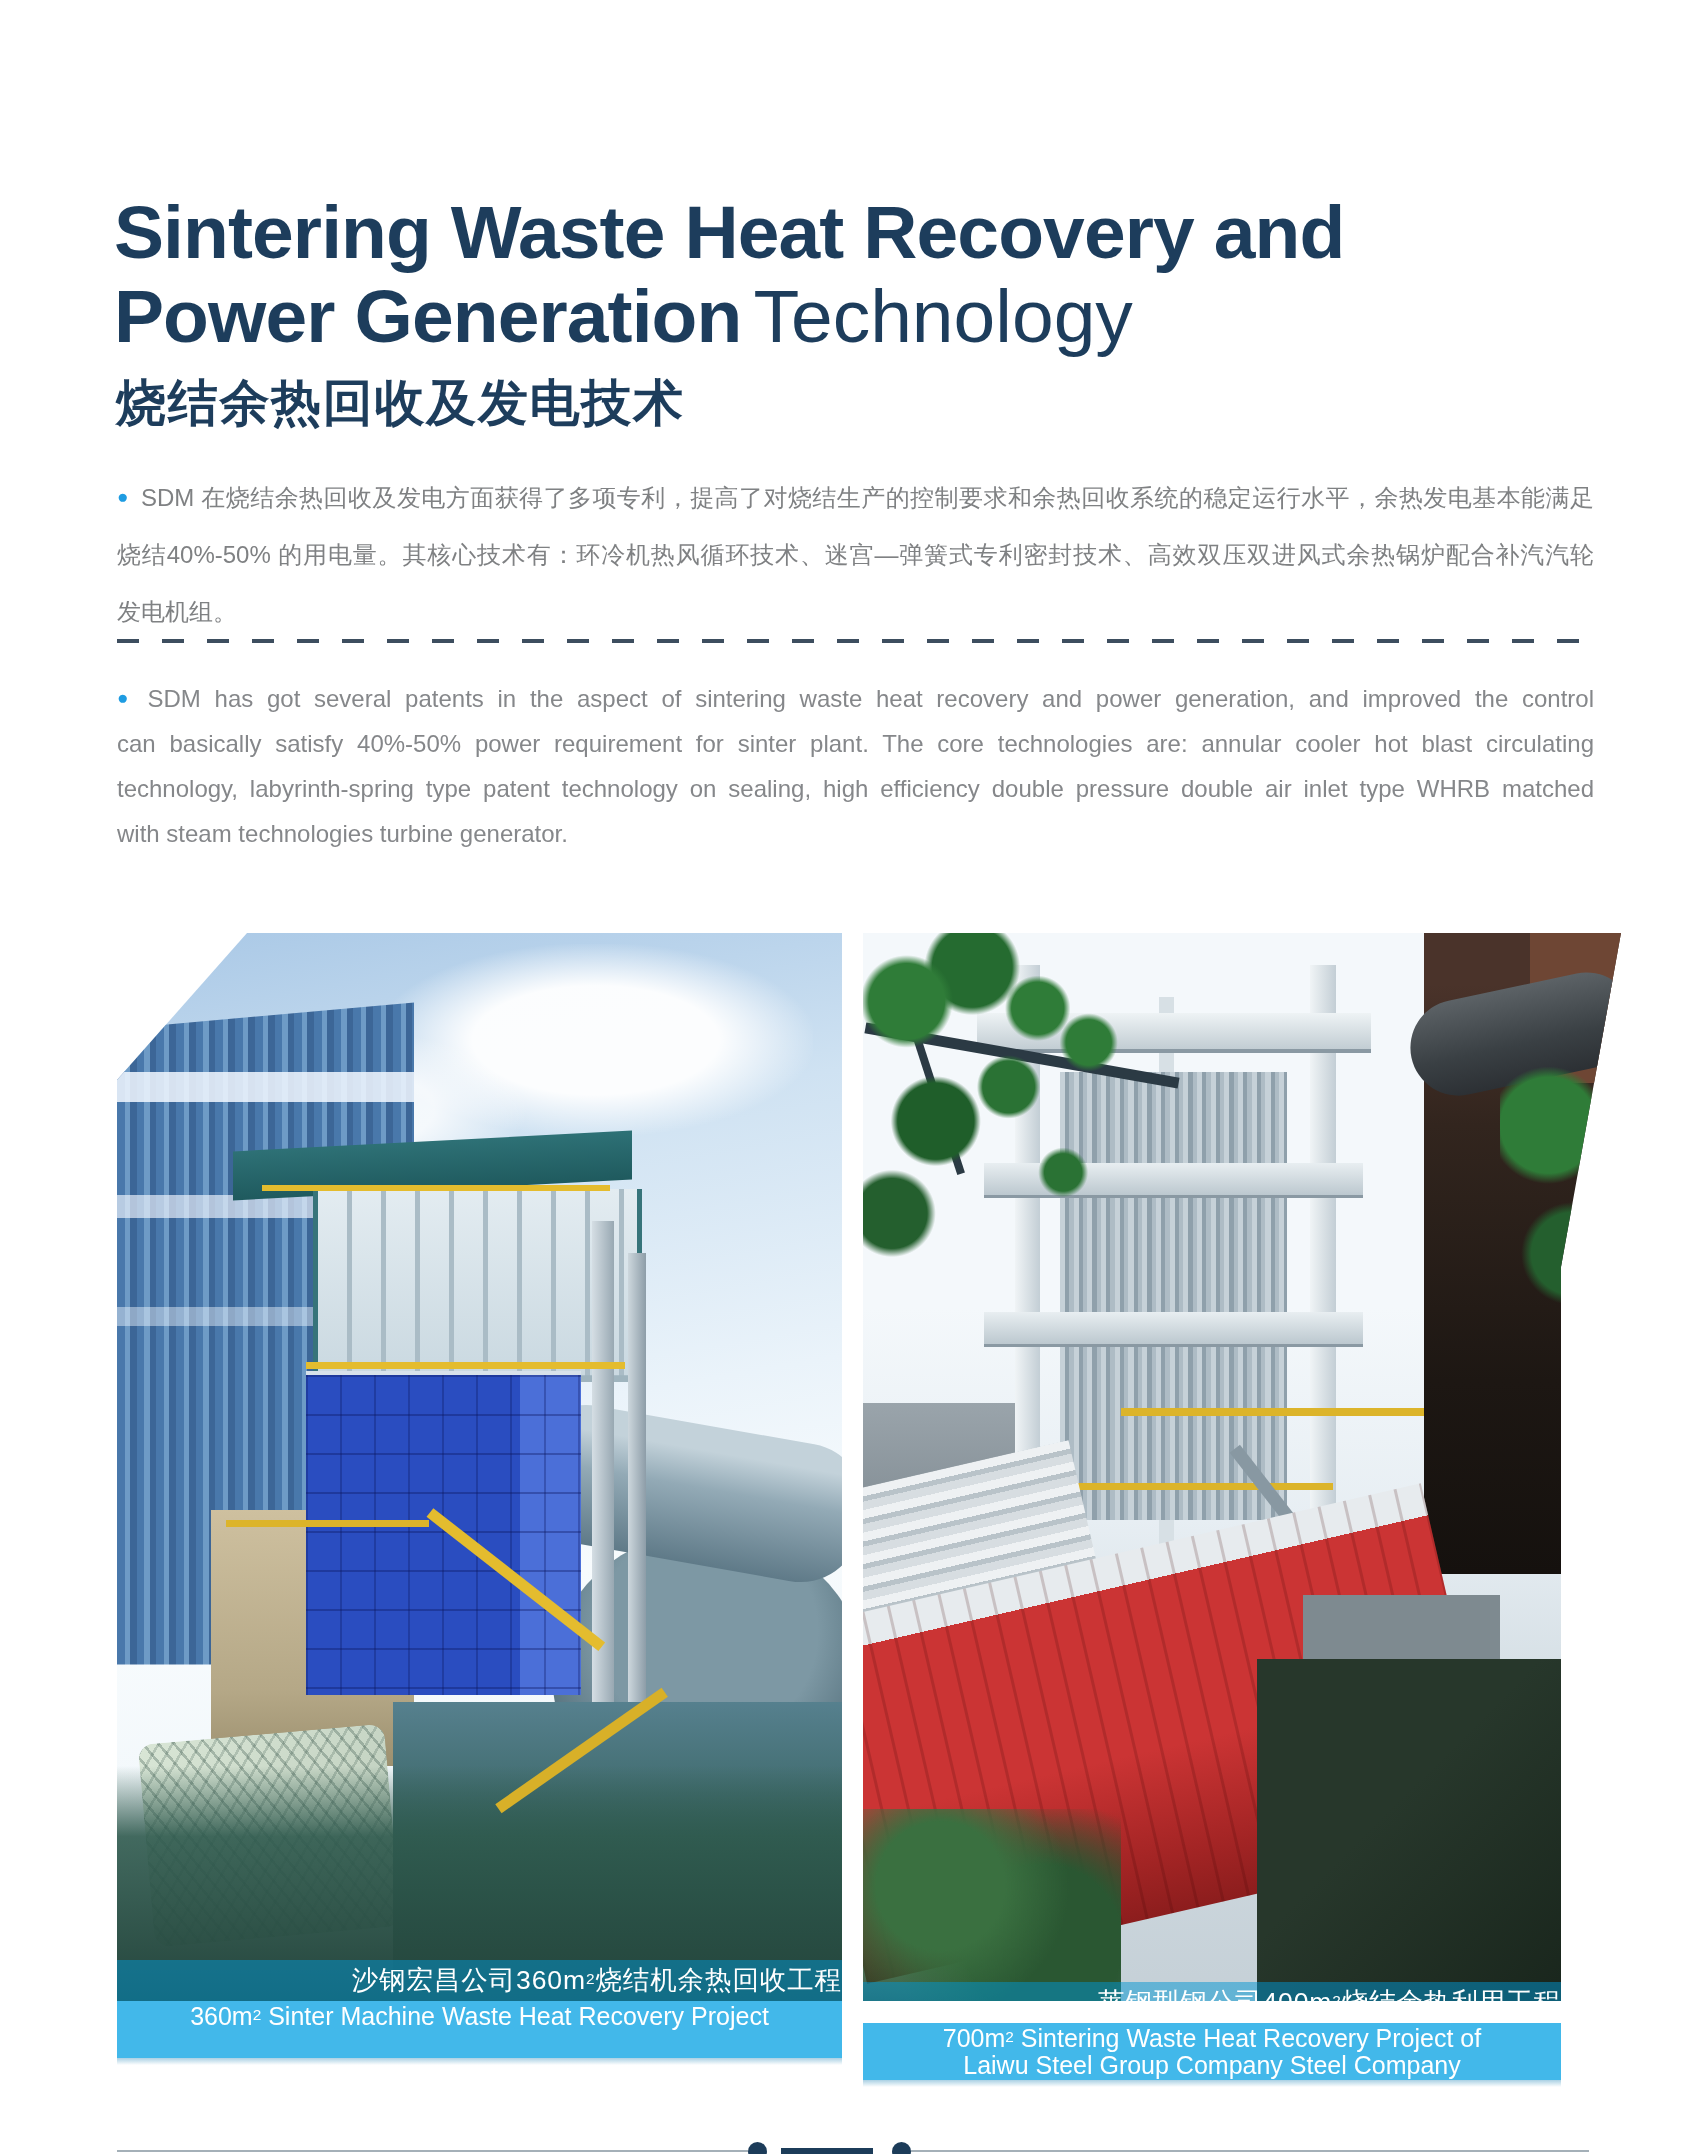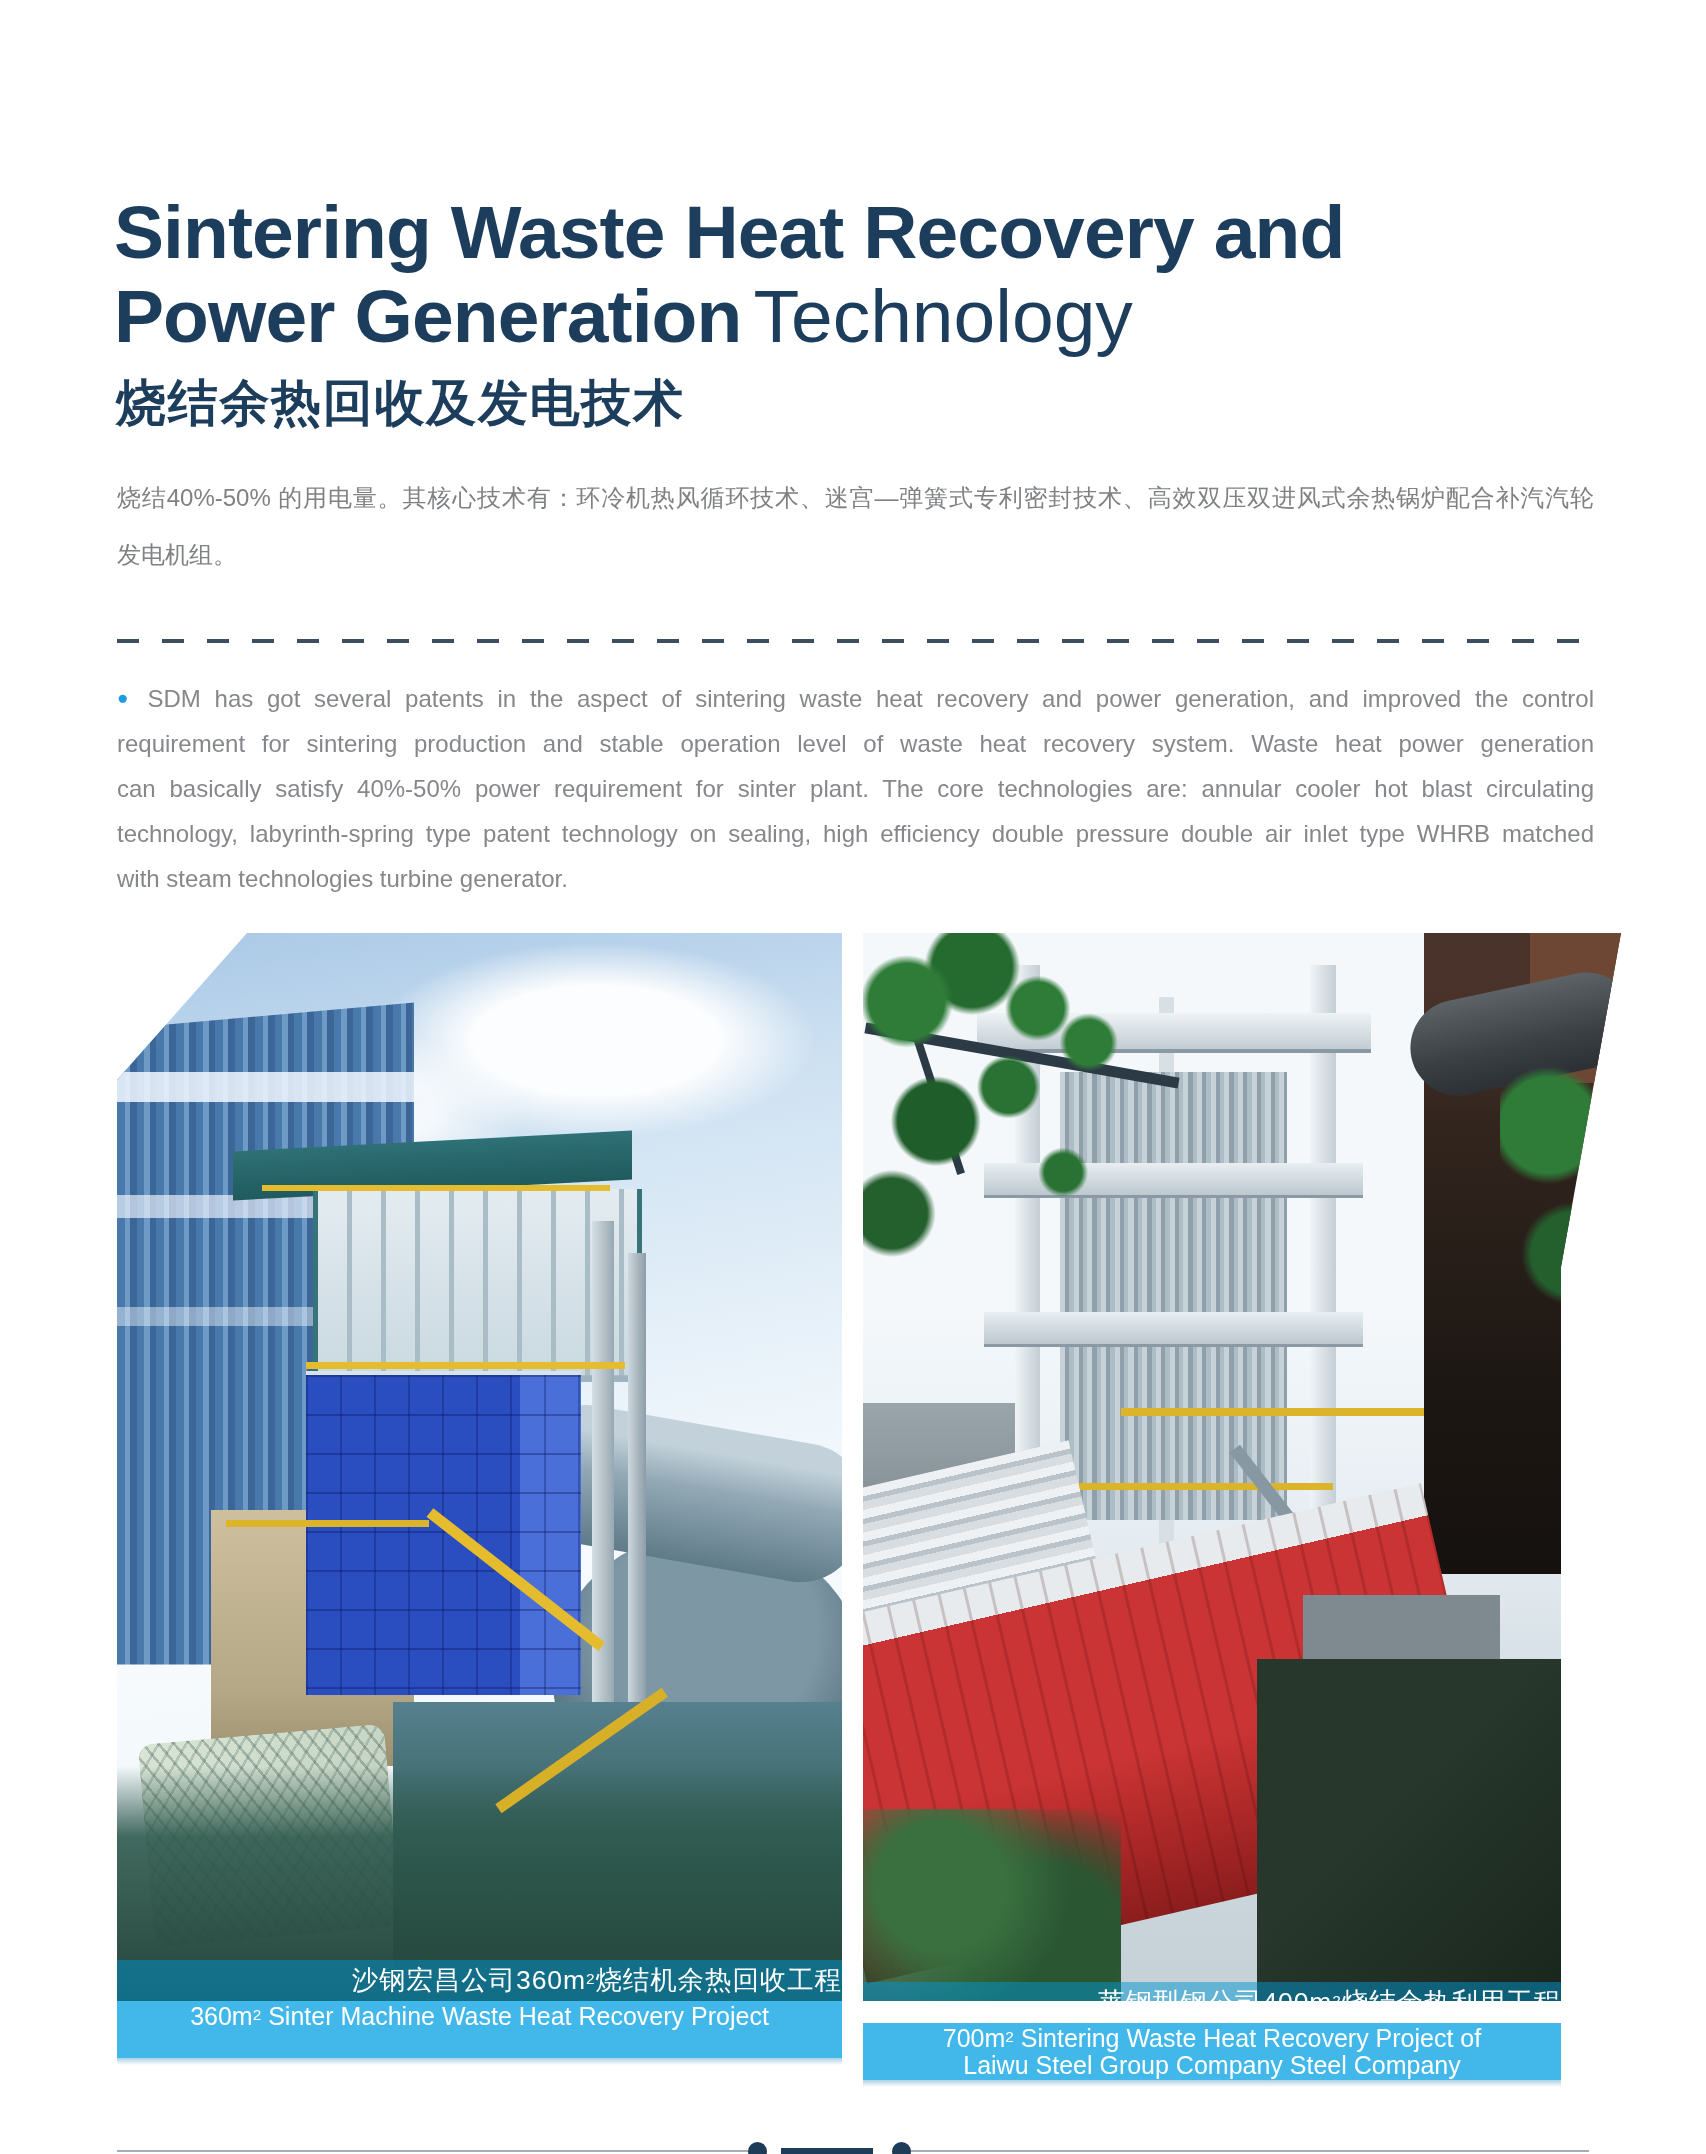--- a/index.html
+++ b/index.html
@@ -128,29 +128,29 @@
 
 <div class="page">
 
   <div class="title-en">
     <div>Sintering Waste Heat Recovery and</div>
     <div><span class="t-bold">Power Generation</span><span class="t-light">Technology</span></div>
   </div>
   <div class="title-cn">烧结余热回收及发电技术</div>
 
   <div class="para para-cn">
+    <div class="pline"><span class="bullet">●</span><span>SDM 在烧结余热回收及发电方面获得了多项专利，提高了对烧结生产的控制要求和余热回收系统的稳定运行水平，余热发电基本能满足</span></div>
     <div class="pline">烧结40%-50% 的用电量。其核心技术有：环冷机热风循环技术、迷宫—弹簧式专利密封技术、高效双压双进风式余热锅炉配合补汽汽轮</div>
     <div class="pline last">发电机组。</div>
   </div>
 
   <div class="divider"></div>
 
   <div class="para para-en">
     <div class="pline"><span class="bullet">●</span><span>SDM has got several patents in the aspect of sintering waste heat recovery and power generation, and improved the control</span></div>
-    <div class="pline">requirement for sintering production and stable operation level of waste heat recovery system. Waste heat power generation</div>
     <div class="pline">can basically satisfy 40%-50% power requirement for sinter plant. The core technologies are: annular cooler hot blast circulating</div>
     <div class="pline">technology, labyrinth-spring type patent technology on sealing, high efficiency double pressure double air inlet type WHRB matched</div>
     <div class="pline last">with steam technologies turbine generator.</div>
   </div>
 
   <div class="photo-wrap left">
     <div class="photo clip-left">
       <div class="lp-sky"></div>
       <div class="lp-cloud1"></div>
       <div class="lp-cloud2"></div>

